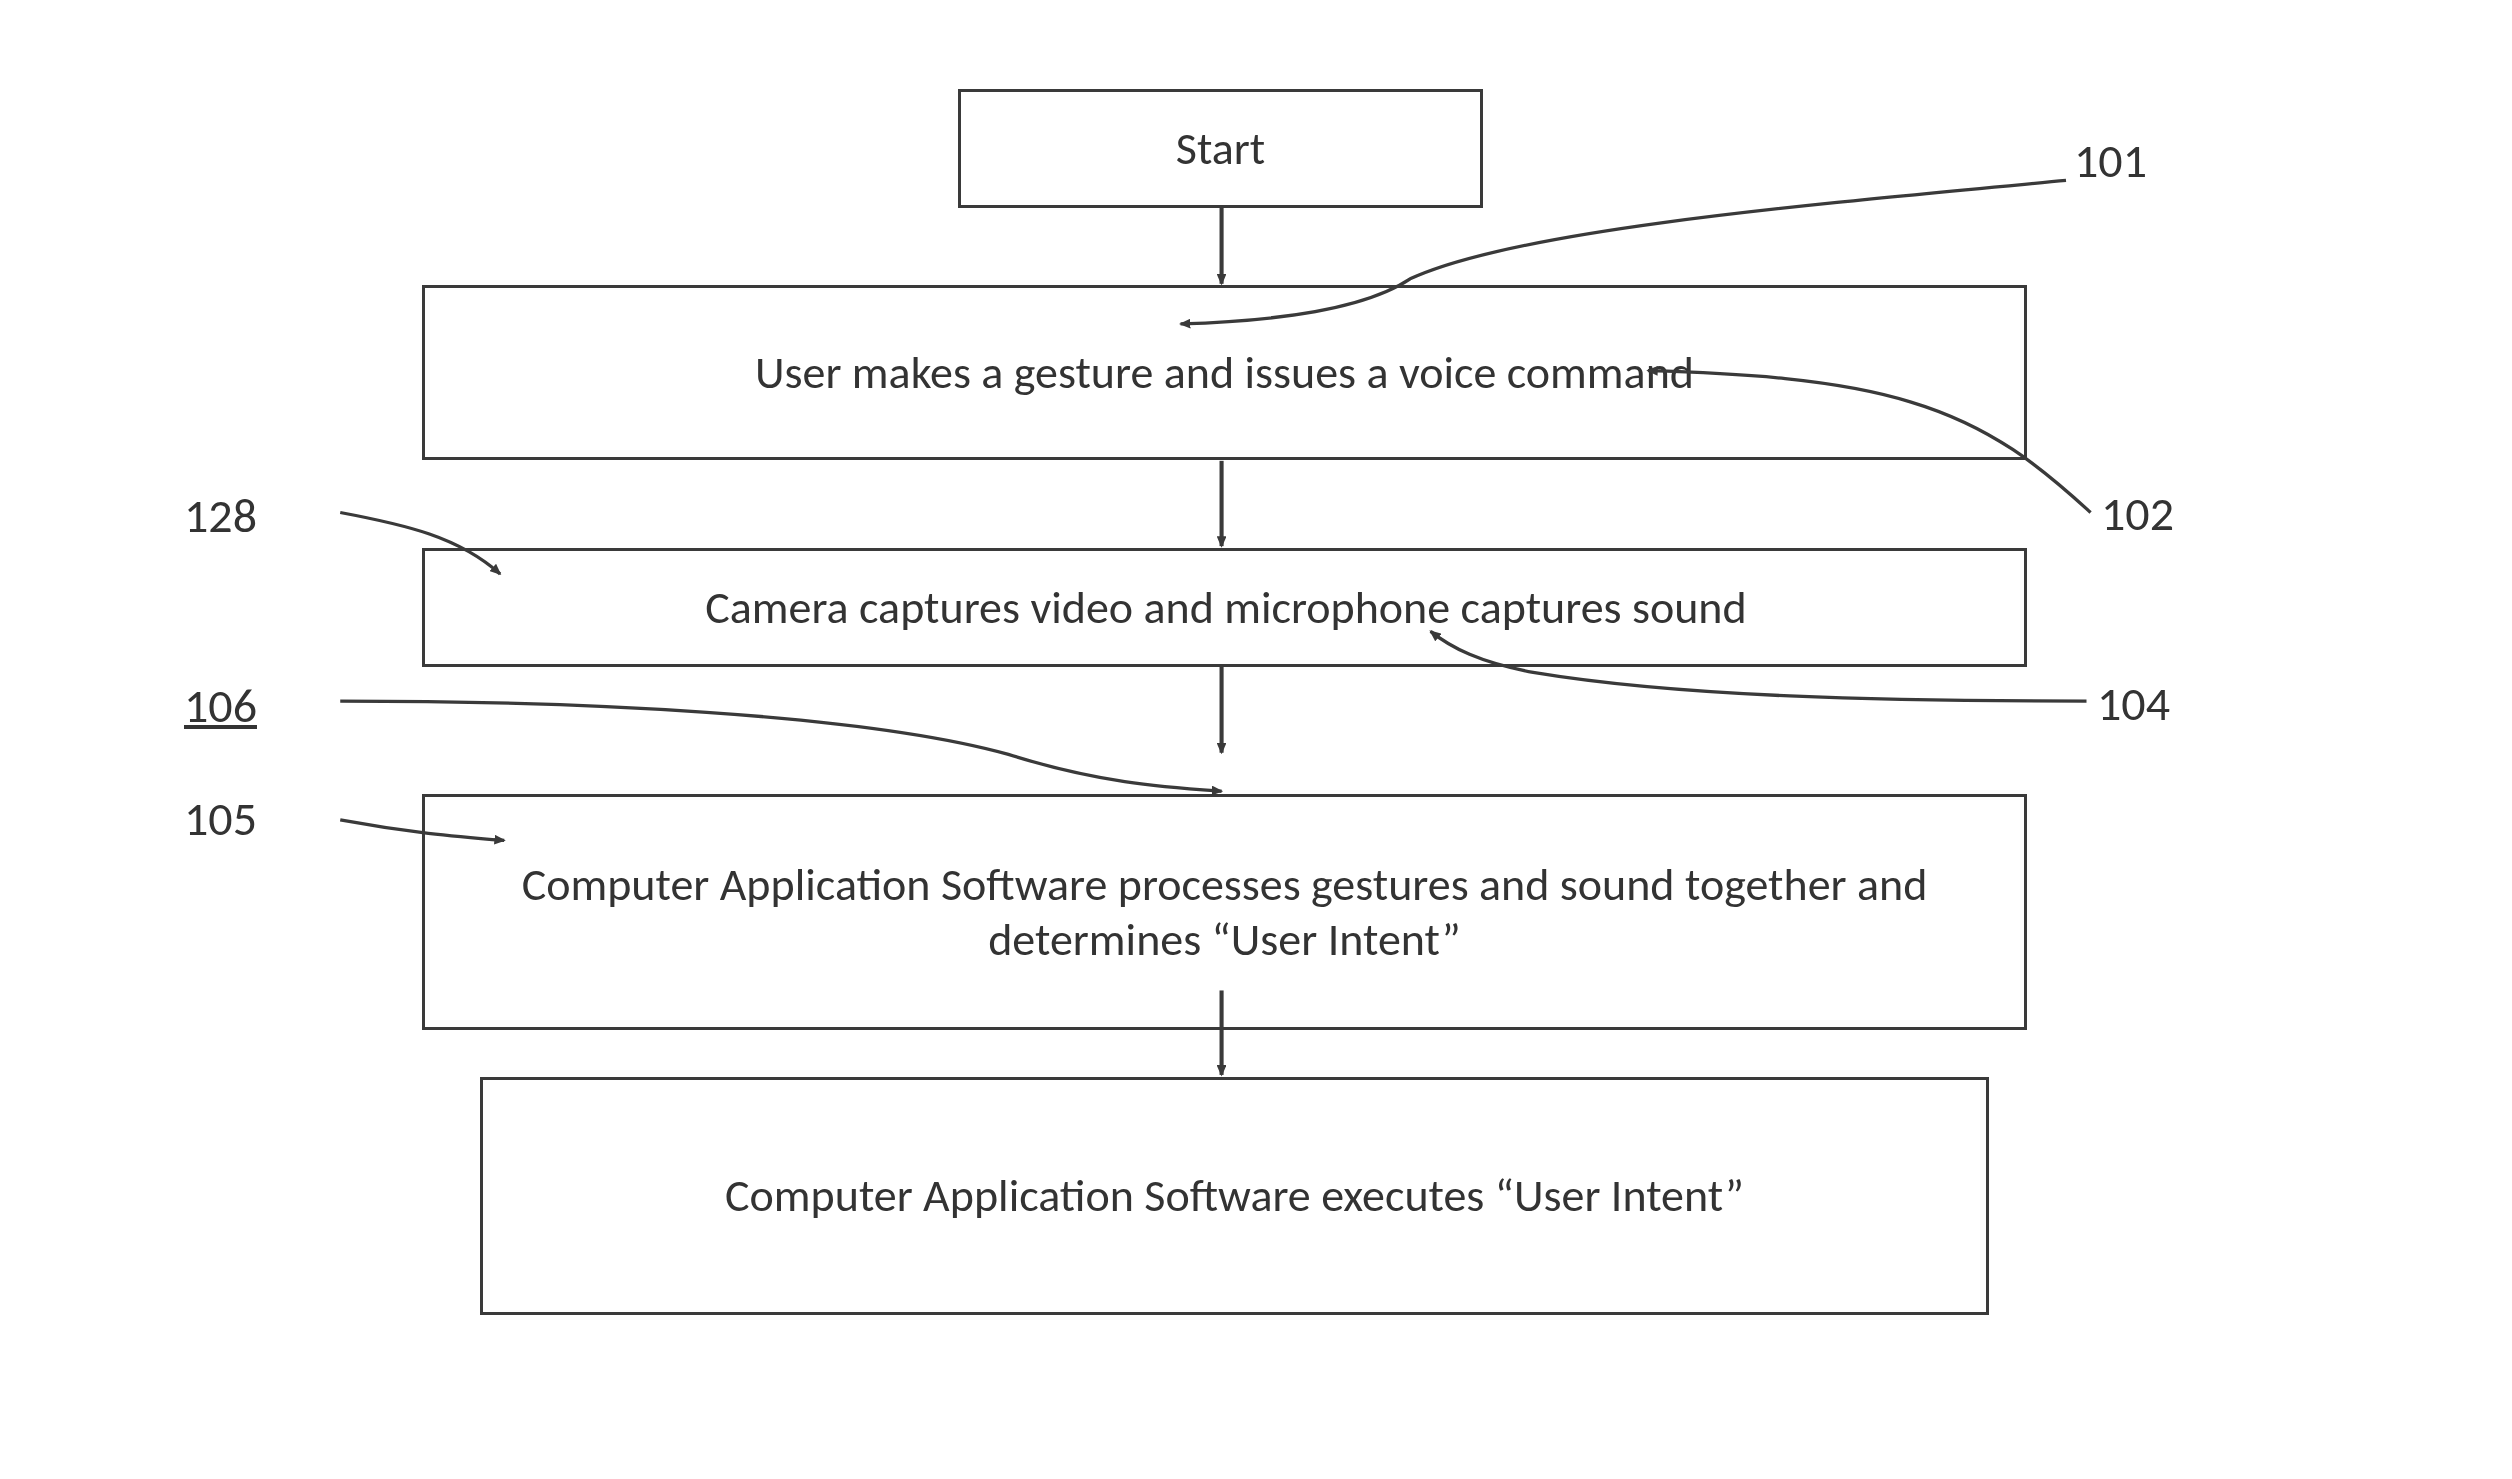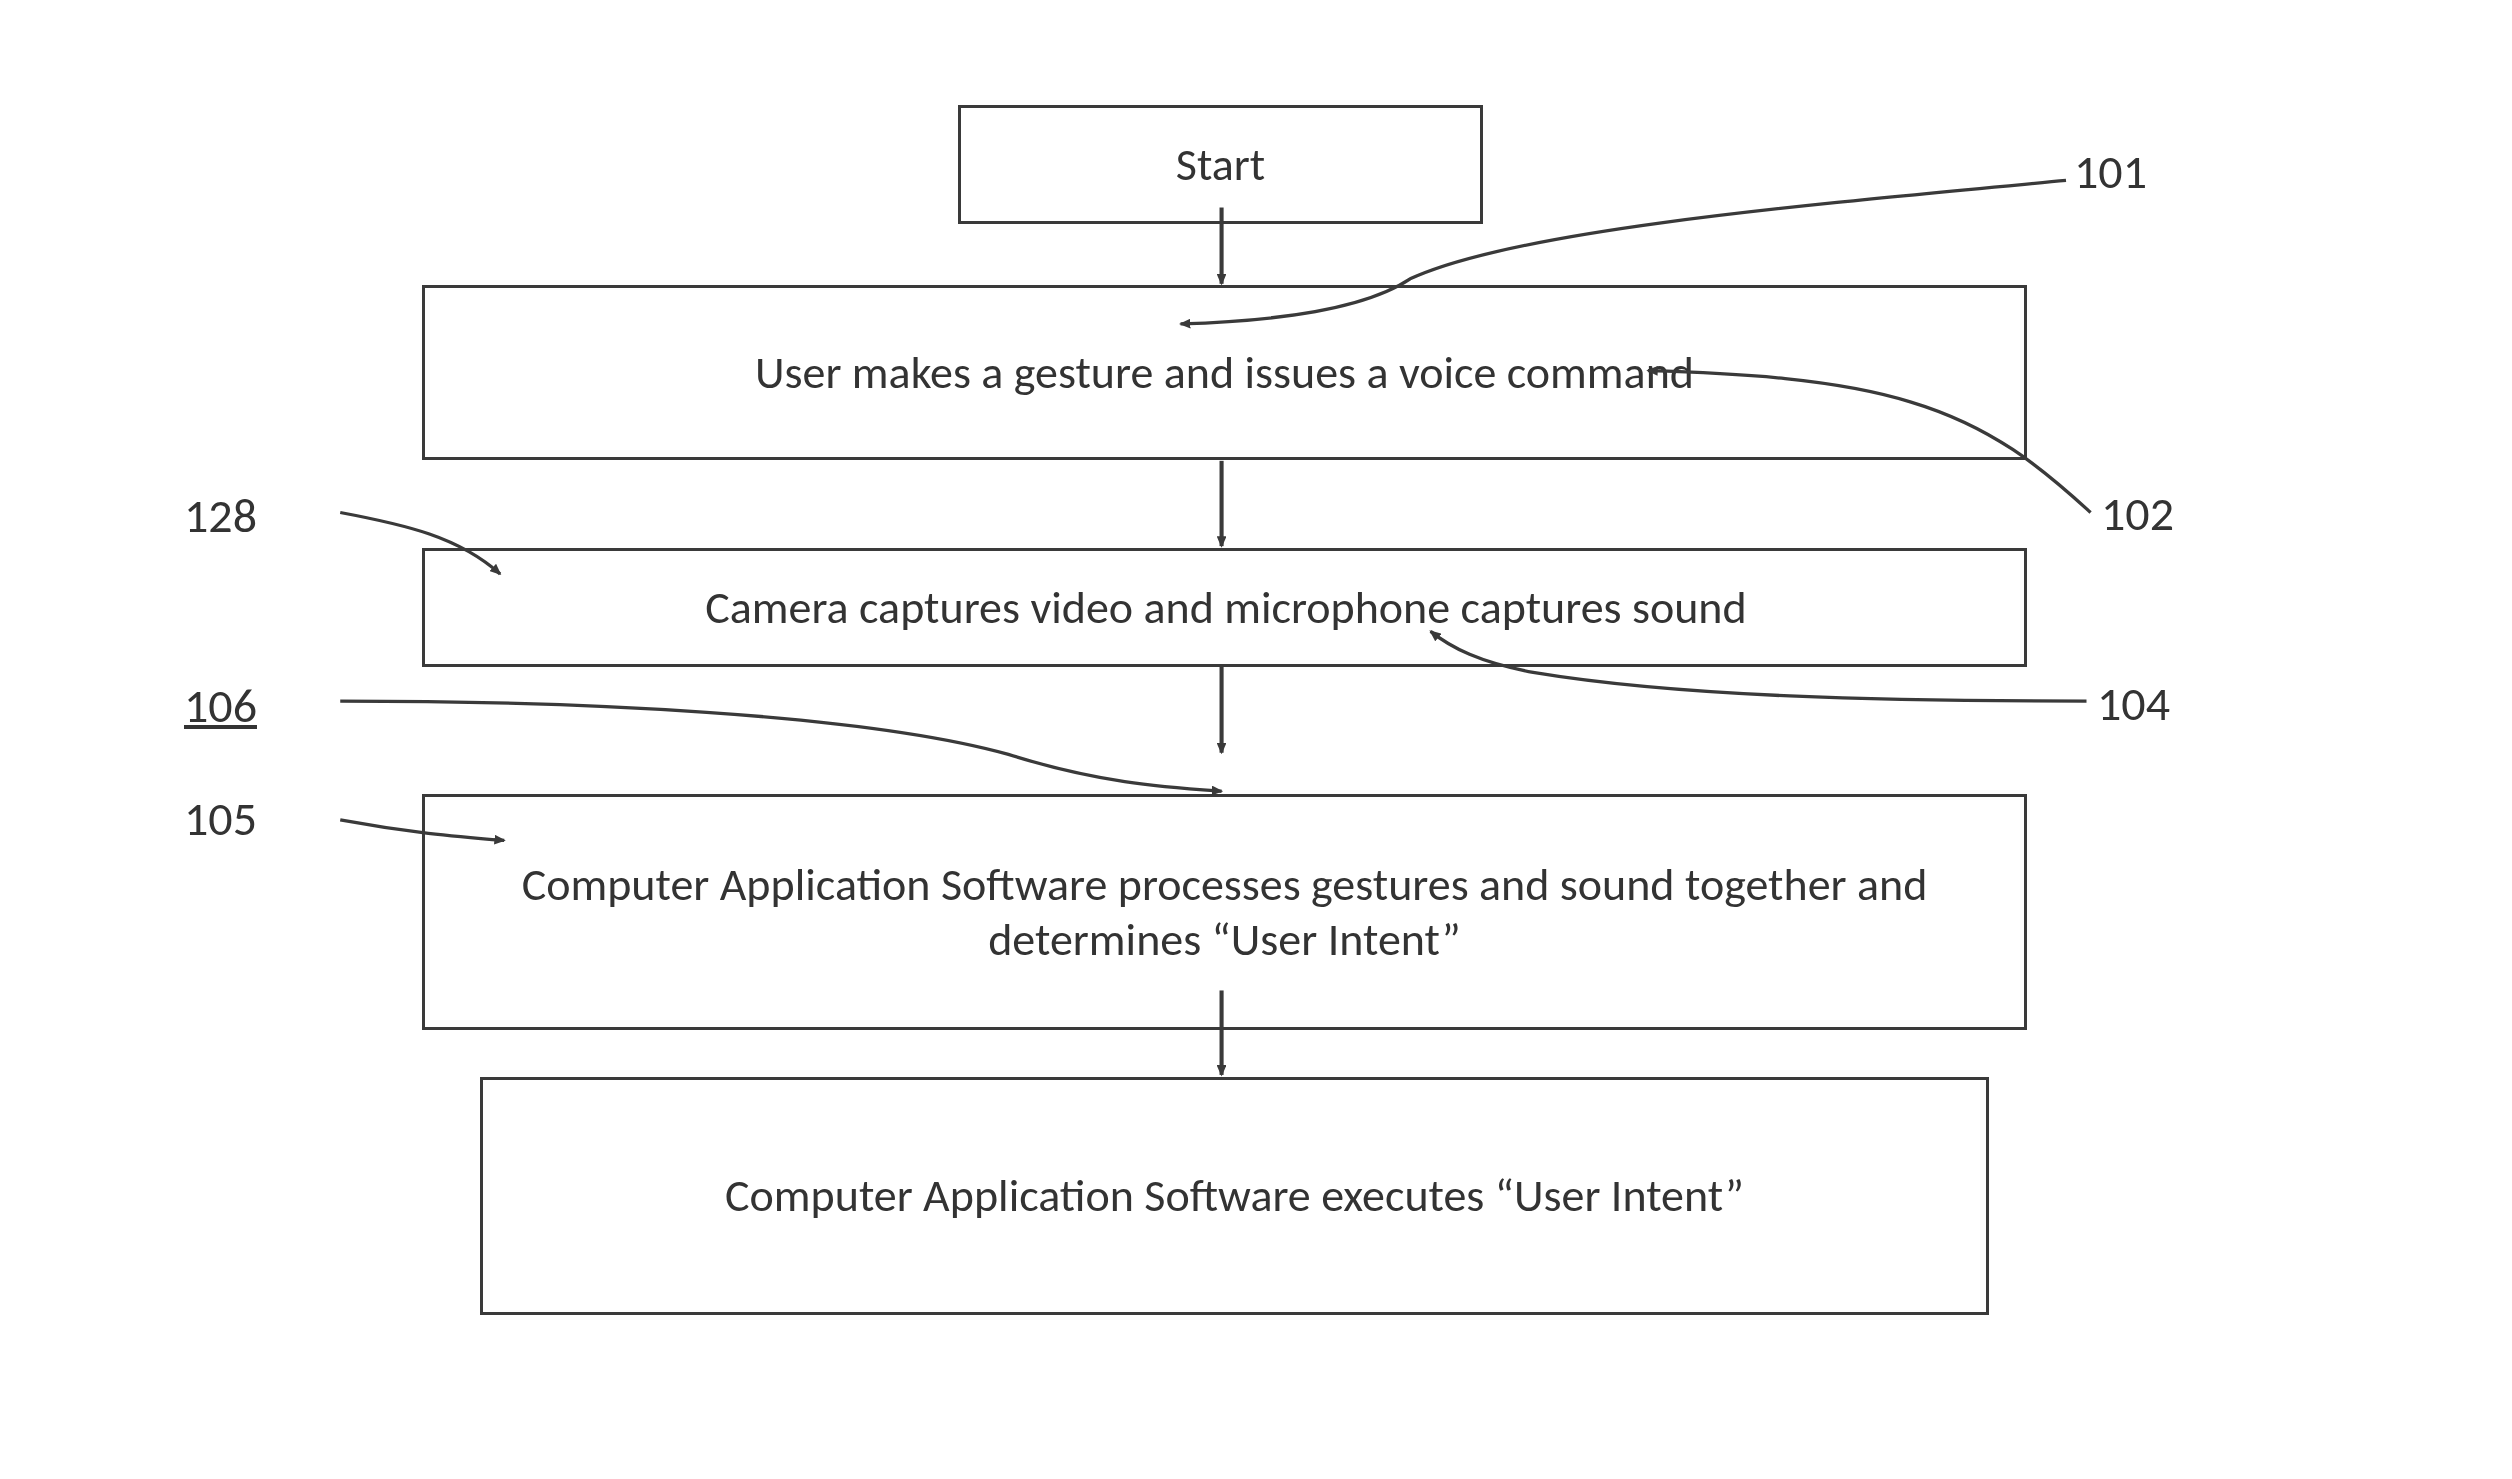--- a/index.html
+++ b/index.html
@@ -29,41 +29,41 @@
     color: #333333;
   }
   svg.connector {
     position: absolute;
     overflow: visible;
   }
 </style>
 </head>
 <body>
 
-<div class="box" style="left:958px; top:89px; width:525px; height:119px;margin-top:16px;">
+<div class="box" style="left:958px; top:89px; width:525px; height:119px;">
   <span>Start</span>
 </div>
 
 <div class="box" style="left:422px; top:285px; width:1605px; height:175px;">
   <span>User makes a gesture and issues a voice command</span>
 </div>
 
 <div class="box" style="left:422px; top:548px; width:1605px; height:119px;padding-left:36px;">
   <span>Camera captures video and microphone captures sound</span>
 </div>
 
 <div class="box" style="left:422px; top:754px; width:1605px; height:236px;margin-top:40px;">
   <span>Computer Application Software processes gestures and sound together and determines “User Intent”</span>
 </div>
 
 <div class="box" style="left:480px; top:1077px; width:1509px; height:238px;">
   <span>Computer Application Software executes “User Intent”</span>
 </div>
 
-<div class="label" style="left:2074px; top:131px;margin-top:11px;">101</div>
+<div class="label" style="left:2074px; top:131px;">101</div>
 <div class="label" style="left:2101px; top:484px;">102</div>
 <div class="label" style="left:184px; top:486px;">128</div>
 <div class="label" style="left:2097px; top:674px;">104</div>
 <div class="label" style="left:184px; top:789px;">105</div>
 <div class="label" style="left:184px; top:676px;text-decoration:underline;">106</div>
 
 <svg class="connector" style="left:0; top:0;" width="2512" height="1480" viewBox="0 0 3064 1805">
   <defs>
     <marker id="arrowhead" markerWidth="14" markerHeight="12" refX="12" refY="6" orient="auto" markerUnits="userSpaceOnUse">
       <path d="M0,0 L14,6 L0,12 Z" fill="#3a3a3a"></path>

